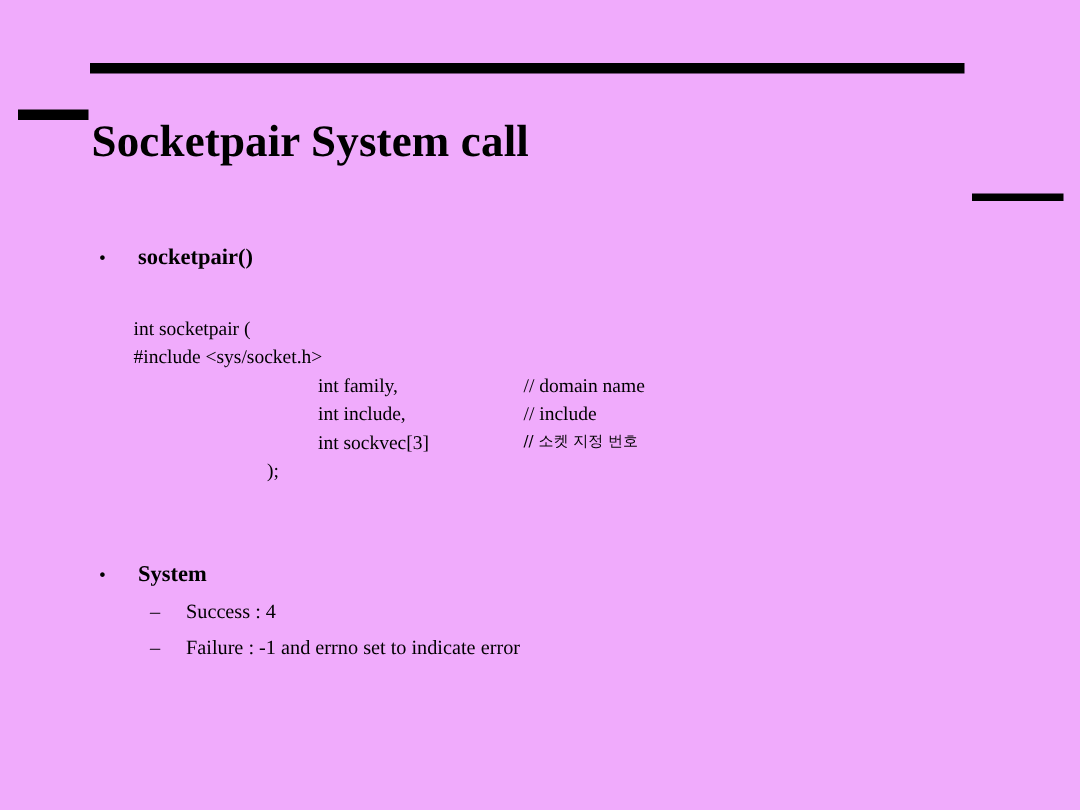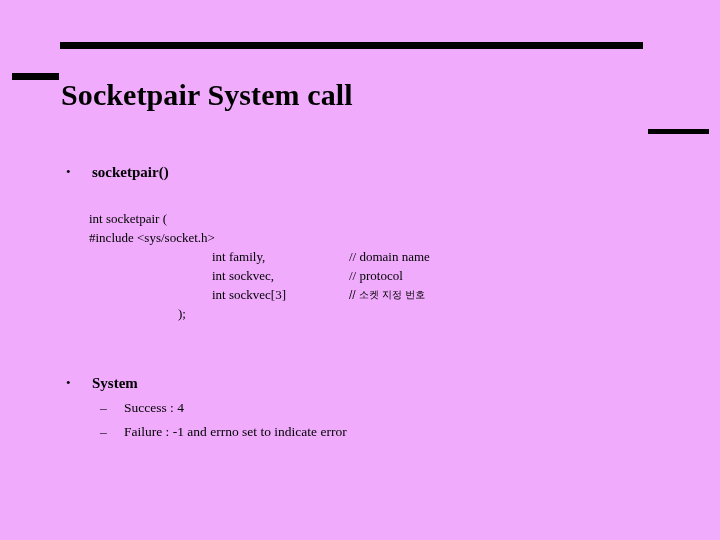--- a/index.html
+++ b/index.html
@@ -152,22 +152,22 @@
       <span>int socketpair (</span>
     </span>
     <span class="code-line">
       <span>#include &lt;sys/socket.h&gt;</span>
     </span>
     <span class="code-line">
       <span class="param">int  family,</span>
       <span class="comment">// domain name</span>
     </span>
     <span class="code-line">
-      <span class="param">int  sockvec,</span>
-      <span class="comment">// protocol</span>
+      <span class="param">int  include,</span>
+      <span class="comment">// include</span>
     </span>
     <span class="code-line">
       <span class="param">int  sockvec[3]</span>
       <span class="comment kr">// 소켓 지정 번호</span>
     </span>
     <span class="code-line">
       <span class="closeparen">);</span>
     </span>
   </div>
 

